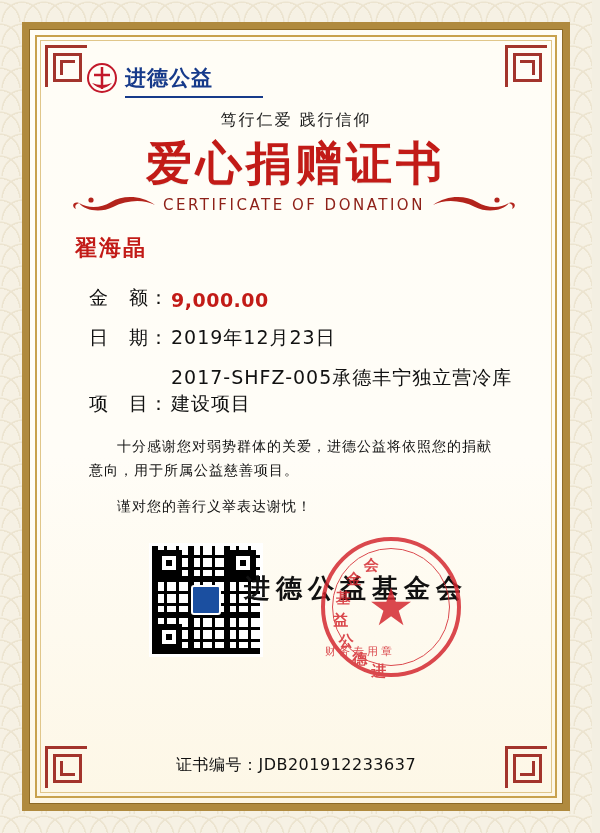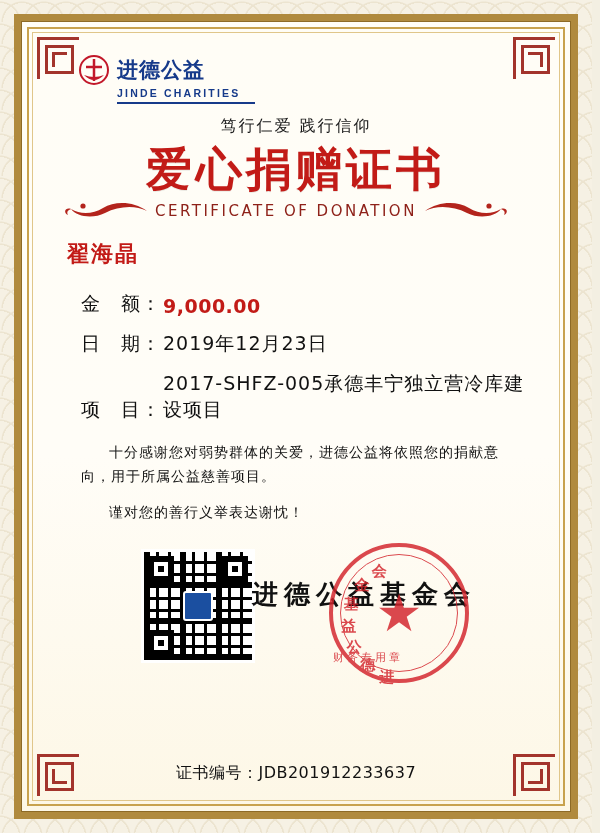--- a/index.html
+++ b/index.html
@@ -19,21 +19,21 @@
     position: relative;
     width: 592px;
     height: 833px;
     box-sizing: border-box;
     background-color: #f6f1e4;
     background-image:
       radial-gradient(circle at 0 22px, transparent 19px, #ece4d0 19px, #ece4d0 20px, transparent 21px),
       radial-gradient(circle at 22px 22px, transparent 19px, #ece4d0 19px, #ece4d0 20px, transparent 21px),
       radial-gradient(circle at 44px 22px, transparent 19px, #ece4d0 19px, #ece4d0 20px, transparent 21px);
     background-size: 44px 22px;
-    padding: 14px;
+    padding: 22px;
   }
 
   
   .frame-outer {
     position: relative;
     width: 100%;
     height: 100%;
     box-sizing: border-box;
     border: 7px solid #b08a3e;
     background: linear-gradient(180deg, #fffdf6 0%, #fffdf7 55%, #fdf7e6 100%);
@@ -331,21 +331,20 @@
       <div class="logo-row">
         <span class="logo-mark">
           <svg width="30" height="30" viewBox="0 0 30 30">
             <circle cx="15" cy="15" r="14" fill="none" stroke="#c2182a" stroke-width="2"></circle>
             <path d="M15 4 L15 26 M7 12 L23 12" stroke="#c2182a" stroke-width="2.5" fill="none"></path>
             <path d="M5 20 Q15 30 25 20 Q15 24 5 20 Z" fill="#c2182a"></path>
           </svg>
         </span>
         <span class="logo-text-cn">进德公益</span>
       </div>
-      <div class="logo-sub">JINDE CHARITIES</div>
       <div class="logo-rule"></div>
 
       <div class="motto">笃行仁爱  践行信仰</div>
       <div class="main-title">爱心捐赠证书</div>
 
       <div class="sub-title-row">
         <span class="flourish">
           <svg width="86" height="24" viewBox="0 0 86 24">
             <path d="M84 12 C70 2, 52 2, 40 9 C30 15, 18 16, 8 10 C14 18, 30 20, 42 14 C56 7, 72 6, 84 12 Z" fill="#b3241c"></path>
             <path d="M8 10 C2 8, 0 14, 5 16 C3 12, 6 11, 8 10 Z" fill="#b3241c"></path>

